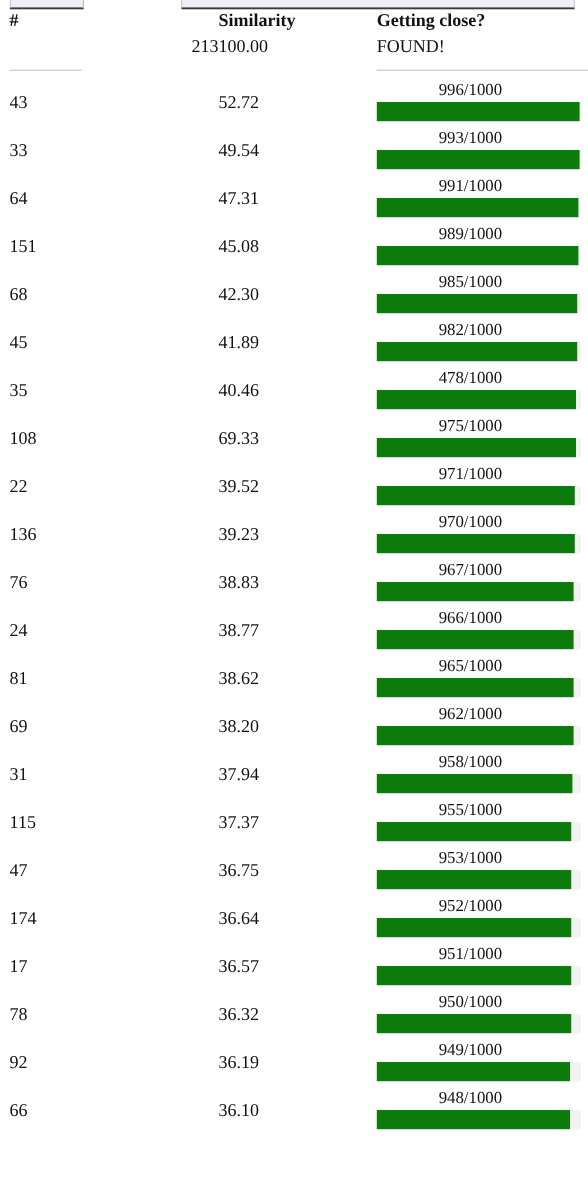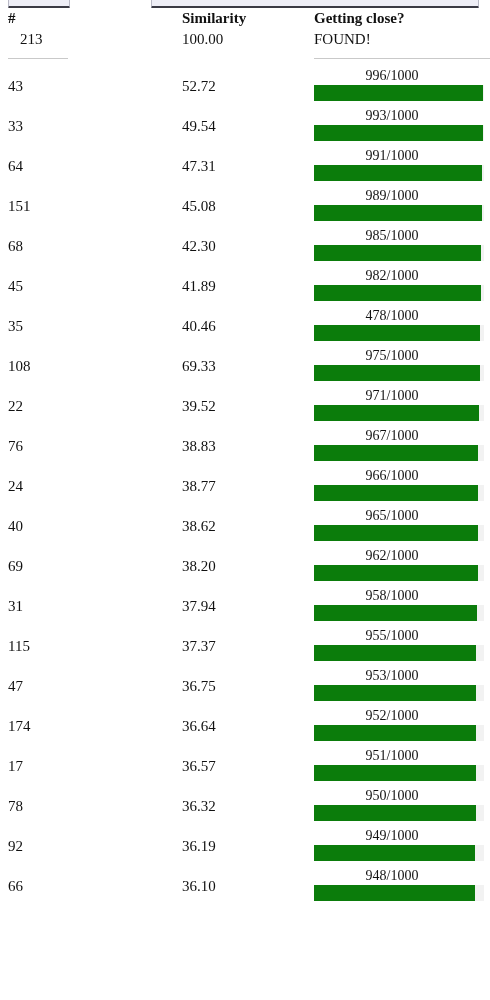--- a/index.html
+++ b/index.html
@@ -67,21 +67,21 @@
   thead th.h-num { padding-left: 8px; }
   thead th.h-sim { padding-left: 0px; }
   thead th.h-bar { padding-left: 0px; }
 
   
   tr.found-row td {
     font-size: 15px;
     line-height: 22px;
     padding-bottom: 2px;
   }
-  tr.found-row td.f-num { padding-left: 20px; }
+  tr.found-row td.f-num { padding-left: 4px; text-align: right; }
 
   
   tr.divider-row td { height: 14px; padding: 0; }
   .rule {
     height: 1px;
     background: #c9c9c9;
     margin-top: 6px;
   }
   .rule.short { width: 60px; margin-left: 8px; }
   .rule.long  { width: 323px; margin-left: 0px; }
@@ -303,20 +303,36 @@
             <div class="bar-wrap">
               <div class="bar-label">971/1000</div>
               <div class="bar-track" style="background: rgb(242, 242, 242);">
                 <div class="bar-fill" style="width: 165.07px; background: rgb(11, 124, 11);"></div>
               </div>
             </div>
           </td>
         </tr>
         <tr class="data-row">
           <td>
+            <div class="cell-num">136</div>
+          </td>
+          <td>
+            <div class="cell-sim">39.23</div>
+          </td>
+          <td>
+            <div class="bar-wrap">
+              <div class="bar-label">970/1000</div>
+              <div class="bar-track" style="background: rgb(242, 242, 242);">
+                <div class="bar-fill" style="width: 164.9px; background: rgb(11, 124, 11);"></div>
+              </div>
+            </div>
+          </td>
+        </tr>
+        <tr class="data-row">
+          <td>
             <div class="cell-num">76</div>
           </td>
           <td>
             <div class="cell-sim">38.83</div>
           </td>
           <td>
             <div class="bar-wrap">
               <div class="bar-label">967/1000</div>
               <div class="bar-track" style="background: rgb(242, 242, 242);">
                 <div class="bar-fill" style="width: 164.39px; background: rgb(11, 124, 11);"></div>
@@ -335,21 +351,21 @@
             <div class="bar-wrap">
               <div class="bar-label">966/1000</div>
               <div class="bar-track" style="background: rgb(242, 242, 242);">
                 <div class="bar-fill" style="width: 164.22px; background: rgb(11, 124, 11);"></div>
               </div>
             </div>
           </td>
         </tr>
         <tr class="data-row">
           <td>
-            <div class="cell-num">40</div>
+            <div class="cell-num">81</div>
           </td>
           <td>
             <div class="cell-sim">38.62</div>
           </td>
           <td>
             <div class="bar-wrap">
               <div class="bar-label">965/1000</div>
               <div class="bar-track" style="background: rgb(242, 242, 242);">
                 <div class="bar-fill" style="width: 164.05px; background: rgb(11, 124, 11);"></div>
               </div>

